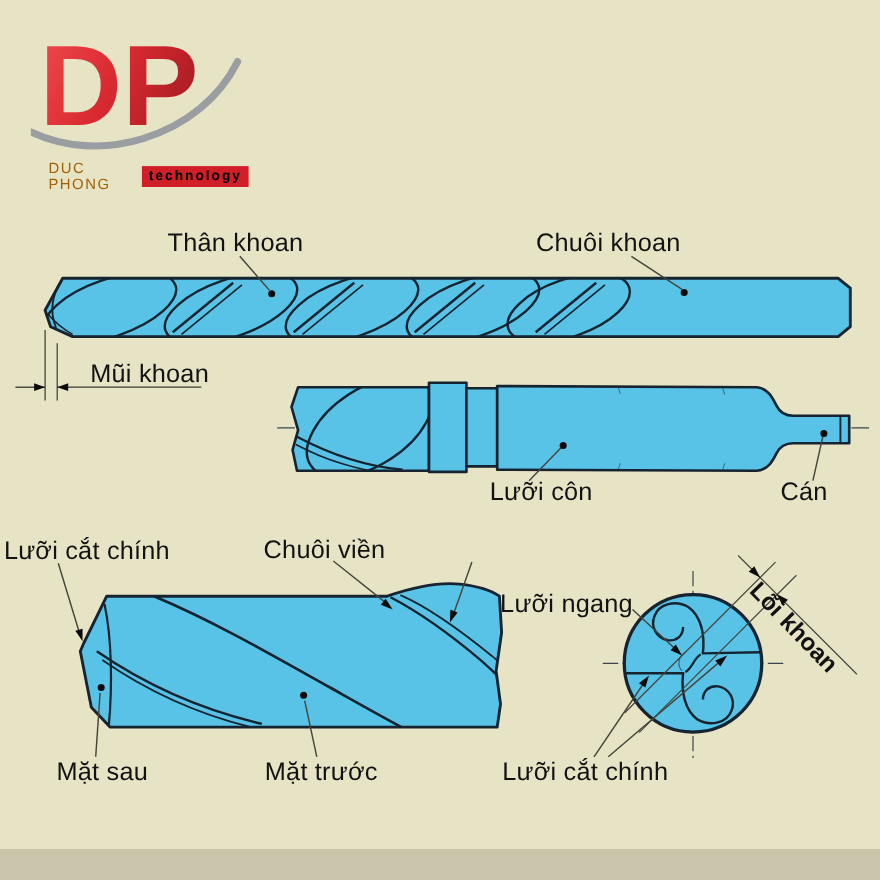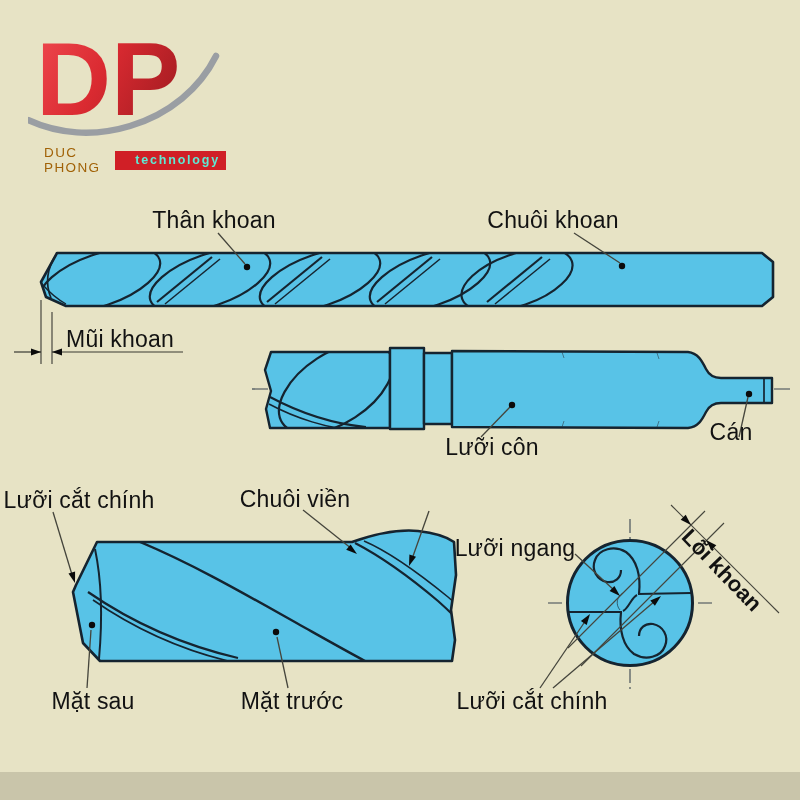--- a/index.html
+++ b/index.html
@@ -27,22 +27,22 @@
     font-size:104px;font-weight:700;letter-spacing:0px;
     background:linear-gradient(118deg,#f04a50 0%,#da2a31 45%,#97191e 100%);
     -webkit-background-clip:text;background-clip:text;color:transparent;
   }
   #logo-swoosh{position:absolute;left:-8px;top:0;z-index:3;pointer-events:none;}
   #logo-row{position:absolute;left:8px;top:99px;display:flex;align-items:center;gap:3px;z-index:4;}
   #company-name{
     font-size:13.5px;color:#a16207;letter-spacing:1.4px;font-weight:500;
   }
   #tagline-box{
-    background:#d01f26;color:#5eead4;font-weight:700;font-size:12.5px;
-    letter-spacing:1.8px;padding:2px 6px 3px 20px;
+    background:#d01f26;color:#000000;font-weight:700;font-size:12.5px;
+    letter-spacing:1.8px;padding:2px 6px 3px 6px;
   }
 </style>
 </head>
 <body>
 
 <div id="stage">
 
   <svg id="diagram-svg" width="800" height="800" viewBox="0 0 800 800">
     <defs>
       <clipPath id="clip-d1">
@@ -191,24 +191,24 @@
       <path d="M0,74 C30,88 66,91 102,80 C142,68 172,42 188,10" fill="none" stroke="#9a9ea3" stroke-width="6.5" stroke-linecap="round"></path>
     </svg>
     <div id="logo-row">
       <span id="company-name">DUC PHONG</span>
       <span id="tagline-box">technology</span>
     </div>
   </div>
 
   <div class="lbl" style="left:214px;top:220px">Thân khoan</div>
   <div class="lbl" style="left:553px;top:220px">Chuôi khoan</div>
-  <div class="lbl" style="left:120px;top:339px">Mũi khoan</div>
+  <div class="lbl" style="left:136px;top:339px">Mũi khoan</div>
 
   <div class="lbl" style="left:492px;top:447px">Lưỡi côn</div>
-  <div class="lbl" style="left:731px;top:432px">Cán</div>
+  <div class="lbl" style="left:731px;top:447px">Cán</div>
 
   <div class="lbl" style="left:79px;top:500px">Lưỡi cắt chính</div>
   <div class="lbl" style="left:295px;top:499px">Chuôi viền</div>
   <div class="lbl" style="left:93px;top:701px">Mặt sau</div>
   <div class="lbl" style="left:292px;top:701px">Mặt trước</div>
 
   <div class="lbl" style="left:515px;top:548px">Lưỡi ngang</div>
   <div class="lbl-rot" style="left:697px;top:522px">Lõi khoan</div>
   <div class="lbl" style="left:532px;top:701px">Lưỡi cắt chính</div>
 </div>

